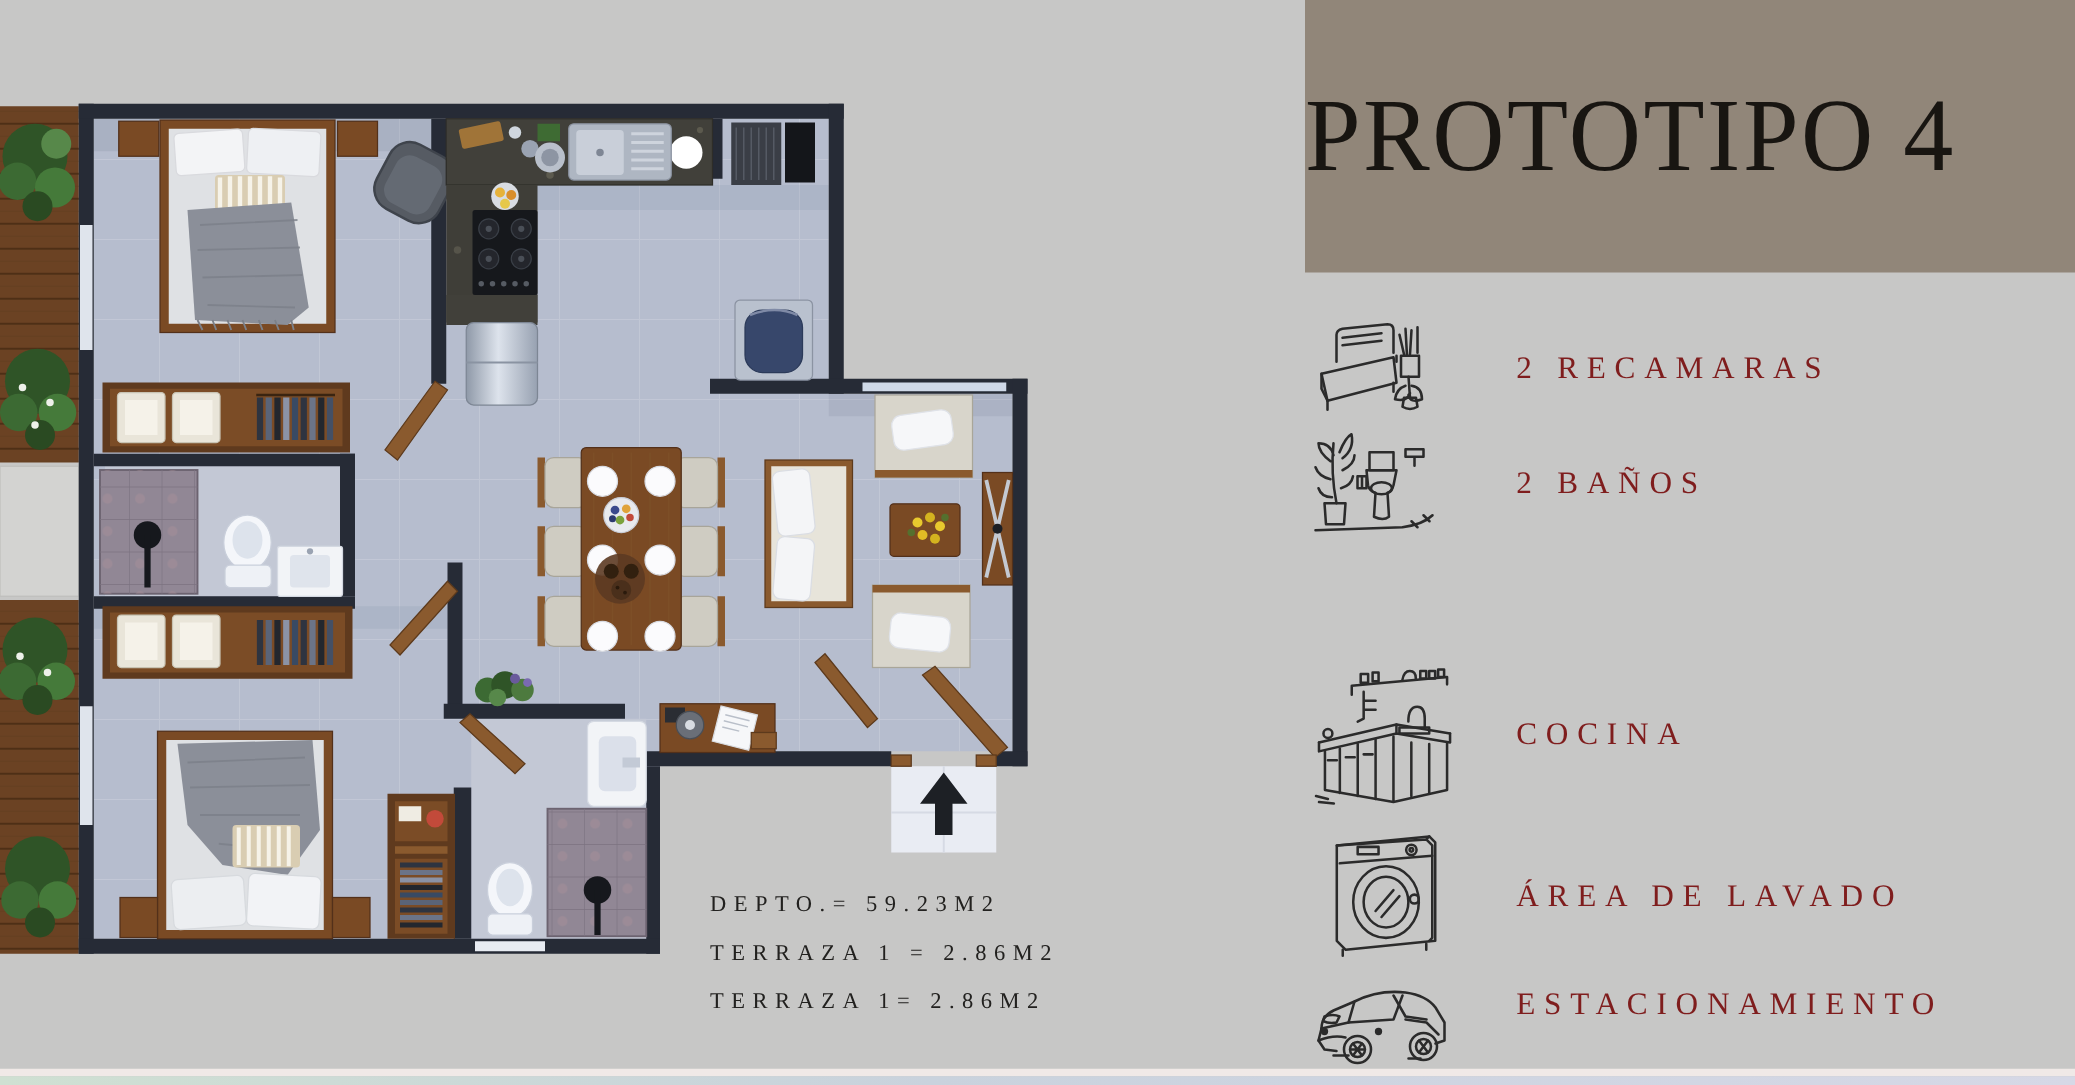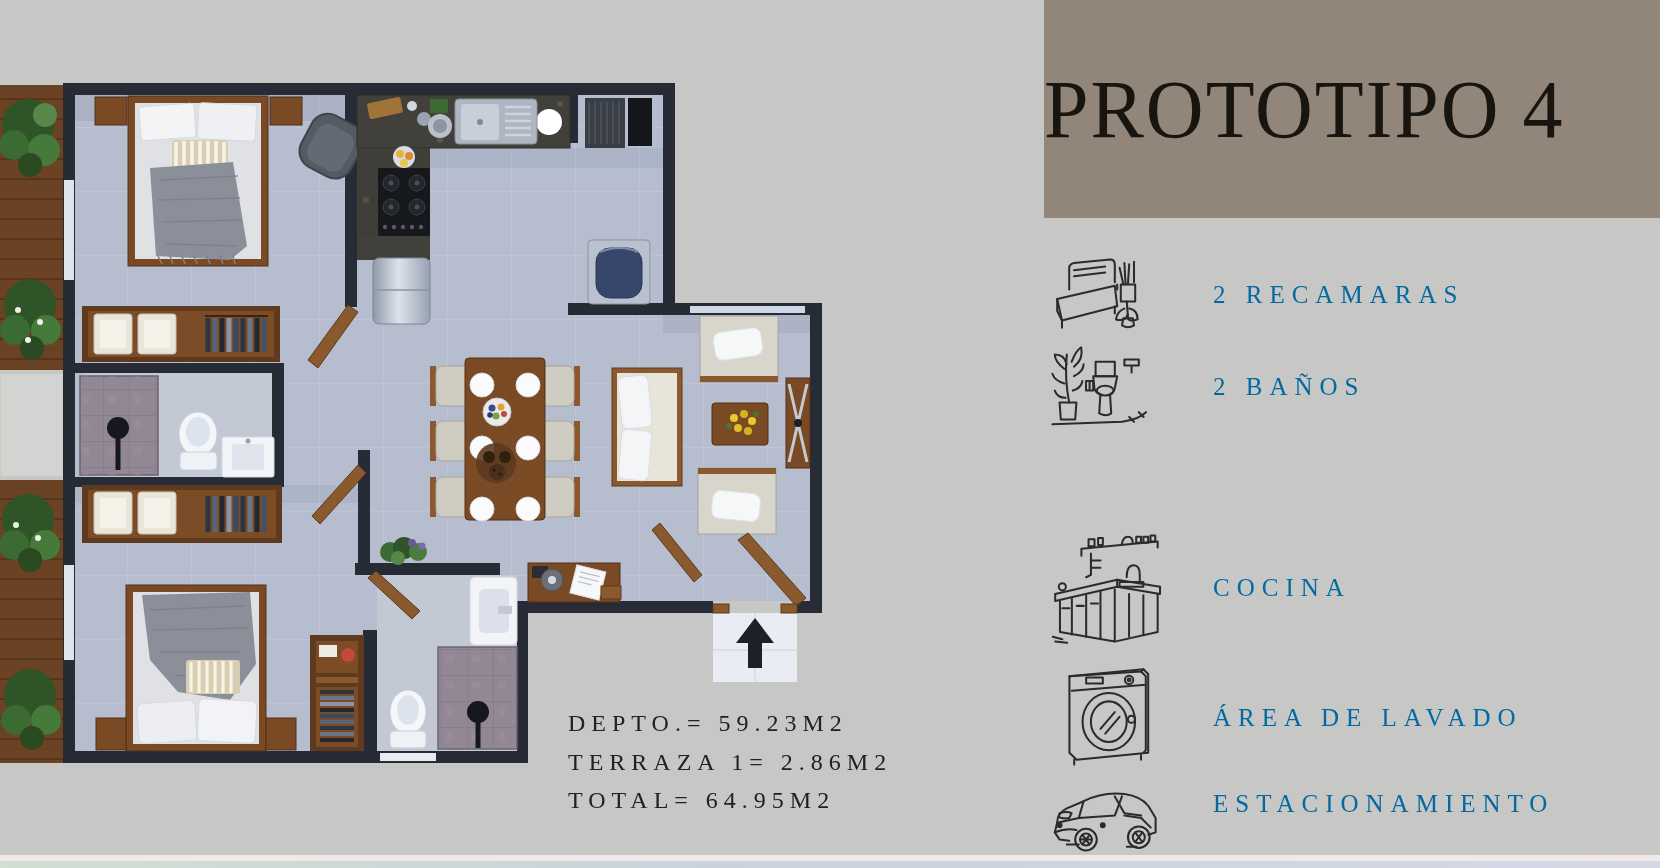--- a/index.html
+++ b/index.html
@@ -6,33 +6,33 @@
   body{width:1660px;height:868px;background:#c7c7c6;font-family:"Liberation Serif",serif;overflow:hidden;}
   .canvas{position:relative;width:1660px;height:868px;background:#c7c7c6;}
   #plan{position:absolute;left:0;top:0;}
   
   .title-block{position:absolute;left:1044px;top:0;width:650px;height:218px;background:#918679;
                display:flex;align-items:center;}
   .title-block h1{margin:0;font-size:80px;font-weight:normal;letter-spacing:2px;color:#181511;
                   font-family:"Liberation Serif",serif;transform:scaleY(1.04);}
   .feature{position:absolute;display:flex;align-items:center;}
   .feature .icon{position:absolute;left:0;top:0;}
-  .feature .label{position:absolute;left:163px;font-size:25px;letter-spacing:7px;color:#0369a1;white-space:nowrap;}
+  .feature .label{position:absolute;left:163px;font-size:25px;letter-spacing:7px;color:#7f1d1d;white-space:nowrap;}
   .f1{left:1050px;top:253px;width:520px;height:80px;}
   .f2{left:1050px;top:345px;width:520px;height:80px;}
   .f3{left:1050px;top:428px;width:520px;height:110px;}
   .f4{left:1050px;top:532px;width:520px;height:112px;}
   .f5{left:1050px;top:662px;width:520px;height:105px;}
   .f6{left:1050px;top:782px;width:520px;height:72px;}
   .f1 .label{top:28px;} .f2 .label{top:28px;text-align:center;} .f3 .label{top:44px;} .f4 .label{top:42px;}
   .f5 .label{top:42px;} .f6 .label{top:8px;}
   .ico{stroke:#2b2b2b;stroke-width:1.7;fill:none;stroke-linecap:round;stroke-linejoin:round;}
   
   .measures{position:absolute;left:568px;top:704px;width:420px;}
-  .measures div{font-size:24px;letter-spacing:6px;color:#22211f;line-height:38.5px;white-space:nowrap;}
+  .measures div{font-size:18px;letter-spacing:6px;color:#22211f;line-height:38.5px;white-space:nowrap;}
   
   .strip1{position:absolute;left:0;top:855px;width:1660px;height:6px;background:#f0e9e7;}
   .strip2{position:absolute;left:0;top:861px;width:1660px;height:7px;
           background:linear-gradient(90deg,#cfe0d2,#c9d2dd 45%,#d6d8e6);}
   
   .wall{fill:#262b36;}
   .woodA{fill:#7a4a24;stroke:#53301a;stroke-width:1;}
   .woodB{fill:#6b4223;}
   .woodC{fill:#8a5a2e;stroke:#5d3a1c;stroke-width:1;}
   .white{fill:#f2f4f7;stroke:#d4d9e2;stroke-width:1;}
@@ -448,22 +448,22 @@
     <rect x="713" y="613" width="84" height="69" fill="#e9ecf3"></rect>
     <path d="M755,613 V682 M713,650 H797" stroke="#d6dae4" stroke-width="1.5"></path>
     <rect x="713" y="604" width="16" height="9" class="woodC"></rect>
     <rect x="781" y="604" width="16" height="9" class="woodC"></rect>
   </g>
   <polygon points="755,618 774,643 762,643 762,668 748,668 748,643 736,643" fill="#1d2025"></polygon>
 </svg>
 
 <div class="measures">
   <div>DEPTO.= 59.23M2</div>
+  <div>TERRAZA 1 = 2.86M2</div>
   <div>TERRAZA 1= 2.86M2</div>
-  <div>TOTAL= 64.95M2</div>
 </div>
 
 <div class="title-block">
   <h1>PROTOTIPO 4</h1>
 </div>
 
 <div class="feature f1">
   <svg class="icon ico" width="120" height="80" viewBox="0 0 100 66">
     <path d="M16,30 L16,12 Q16,9 20,8 L50,5 Q54,5 54,9 L54,24"></path>
     <path d="M20,14 l26,-3 M20,19 l26,-3"></path>

